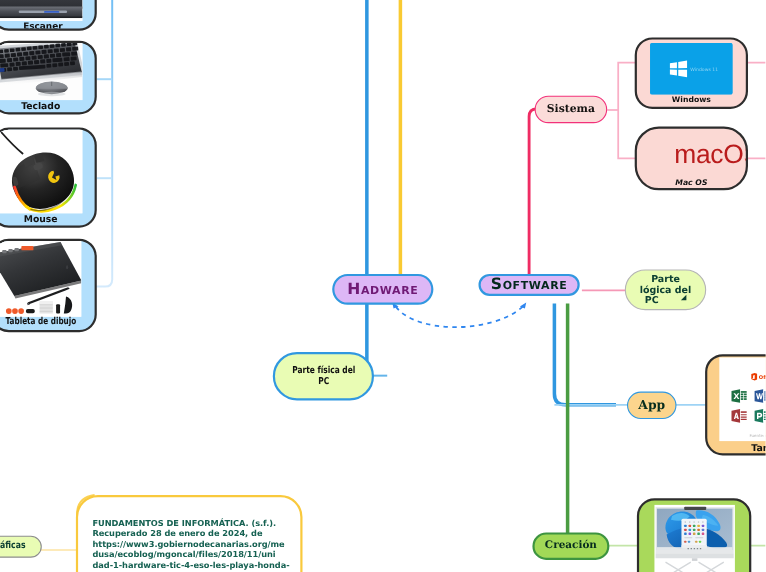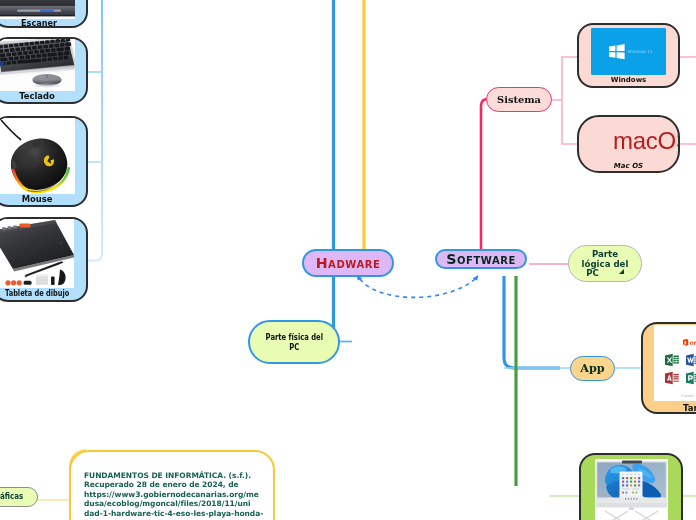--- a/index.html
+++ b/index.html
@@ -18,21 +18,21 @@
   .card{position:absolute;box-sizing:border-box;border:2px solid #2d2d2d;
         border-radius:16px;z-index:6;overflow:hidden;}
   .card .thumb{position:absolute;background:#fff;overflow:hidden;}
   .card .cap{position:absolute;left:0;right:0;text-align:center;
              font-weight:bold;color:#111;line-height:1;}
 
   
   #n-hardware{left:302px;top:249px;width:92px;height:28px;background:#ddb7f6;
               border:2px solid #3198e0;}
   #n-hardware span{font-weight:bold;font-size:14.2px;letter-spacing:.55px;
-              color:#b91c1c;font-variant:small-caps;}
+              color:#701a75;font-variant:small-caps;}
   #n-software{left:435px;top:249px;width:92px;height:20px;background:#ddb7f6;
               border:2px solid #3198e0;}
   #n-software span{font-weight:bold;font-size:14.2px;letter-spacing:.55px;
               color:#05291d;font-variant:small-caps;}
 
   #n-sistema{left:486px;top:87px;width:66px;height:25px;background:#fbdcd9;
              border:1.6px solid #f2317a;}
   #n-sistema>span{font-family:"DejaVu Serif",serif;font-weight:bold;font-size:9.8px;color:#151210;}
 
   #n-partefisica{left:248px;top:320px;width:92px;height:44px;background:#e9fcb4;
@@ -342,21 +342,21 @@
             <path d="M36,60 L48,60 M36,63 L48,63 M36,66 L48,66"></path>
           </g>
           <rect x="51" y="59.5" width="3.6" height="8.5" rx="1" fill="#1b1b1b"></rect>
           <path d="M60,52.5 C65.6,54 66.8,60.6 64.6,65 C63.6,67 62,68 60,68 L58,68 L59.4,59 Z" fill="#17181a"></path>
         </g>
       </svg>
     </div>
     <div class="cap" style="top:70px;left:11px;right:auto;width:auto;text-align:left;font-size:8.6px;white-space:nowrap;transform:scaleX(0.77);transform-origin:left center;">Tableta de dibujo</div>
   </div>
 
-  <div class="card" style="left:577px;top:23px;width:103px;height:65px;background:#fbd9d4;">
+  <div class="card" style="left:577px;top:34px;width:103px;height:65px;background:#fbd9d4;">
     <div class="thumb" style="left:12px;top:3px;width:75px;height:47px;background:#0aa1e8;border-radius:2px;">
       <svg viewBox="0 0 75 47" width="75" height="47">
         <rect width="75" height="47" fill="#0aa1e8"></rect>
         <g fill="#ffffff">
           <path d="M18.0,18.6 L24.4,17.6 L24.4,23.0 L18.0,23.1 Z"></path>
           <path d="M25.6,17.4 L33.6,16.1 L33.6,22.9 L25.6,23.0 Z"></path>
           <path d="M18.0,24.2 L24.4,24.3 L24.4,29.7 L18.0,28.7 Z"></path>
           <path d="M25.6,24.35 L33.6,24.45 L33.6,31.2 L25.6,29.9 Z"></path>
         </g>
         <text x="36.5" y="25.3" font-family="DejaVu Sans, sans-serif" font-size="4.2" fill="#8fd4f3">Windows 11</text>
@@ -536,20 +536,23 @@
   </div>
   <div class="pill" id="n-partefisica">
     <span><span>Parte física del</span><br><span>PC</span></span>
   </div>
   <div class="pill" id="n-partelogica">
     <span><span>Parte</span><br><span>lógica del</span><br><span>PC</span><span class="tri"></span></span>
   </div>
   <div class="pill" id="n-app">
     <span>App</span>
   </div>
+  <div class="pill" id="n-creacion">
+    <span>Creación</span>
+  </div>
   <div class="pill" id="n-graficas">
     <span>áficas</span>
   </div>
 
   <div id="note">
     <div class="noteTxt">
       <div>FUNDAMENTOS DE INFORMÁTICA. (s.f.).</div>
       <div>Recuperado 28 de enero de 2024, de</div>
       <div>https://www3.gobiernodecanarias.org/me</div>
       <div>dusa/ecoblog/mgoncal/files/2018/11/uni</div>

